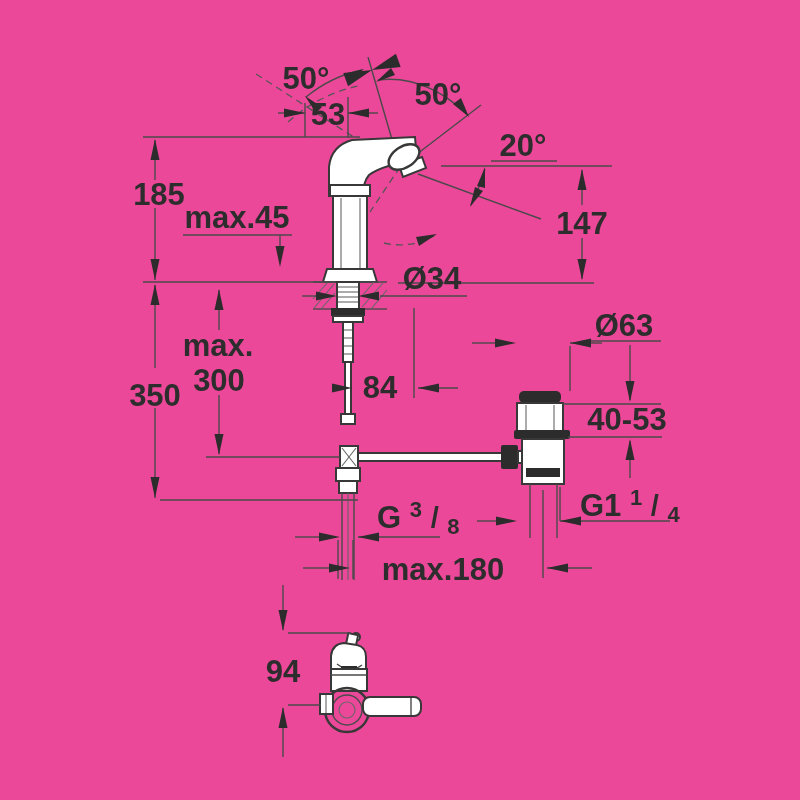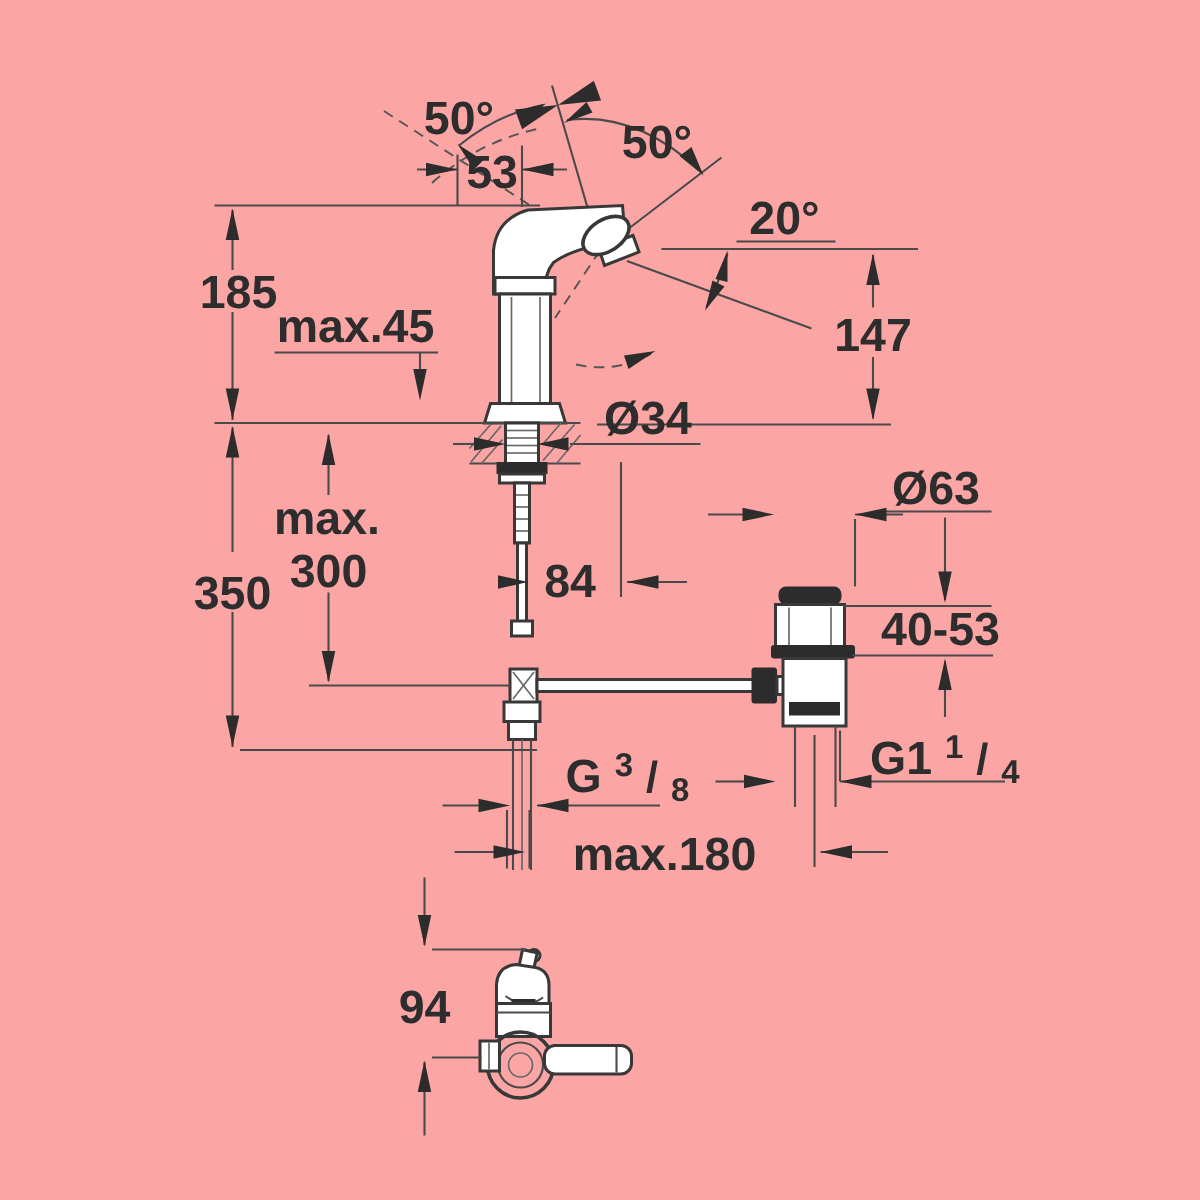--- a/index.html
+++ b/index.html
@@ -1,16 +1,16 @@
 <!DOCTYPE html>
 <html><head>
 <meta charset="utf-8">
 <style>
   html,body{margin:0;padding:0;background:#ffffff;width:800px;height:800px;overflow:hidden;}
-  #stage{width:800px;height:800px;position:relative;background:#fca5a5;}
+  #stage{width:800px;height:800px;position:relative;background:#ec4899;}
   svg{display:block;}
   .dim-text{
     font-family:"Liberation Sans","DejaVu Sans",sans-serif;
     font-weight:bold;
     font-size:31px;
     fill:#2d2d2d;
   }
   .outline{fill:#ffffff;stroke:#383838;stroke-width:2;}
   .thin{stroke:#4a4a4a;stroke-width:1.4;fill:none;}
   .thinner{stroke:#666666;stroke-width:1.1;fill:none;}

